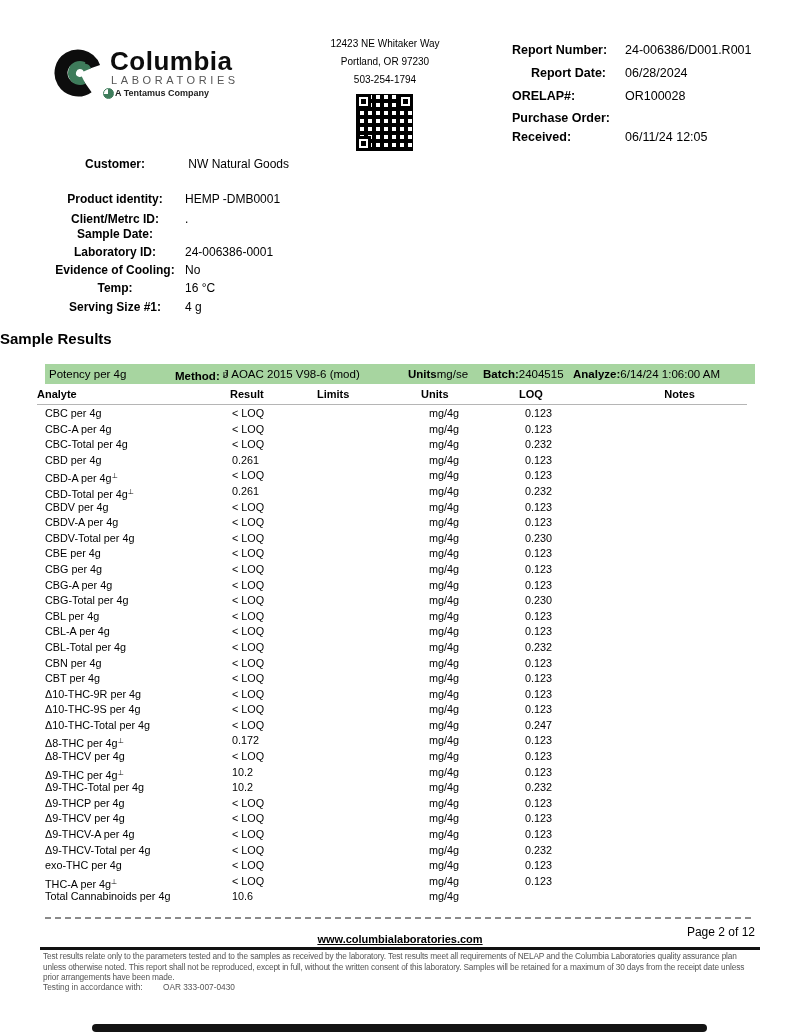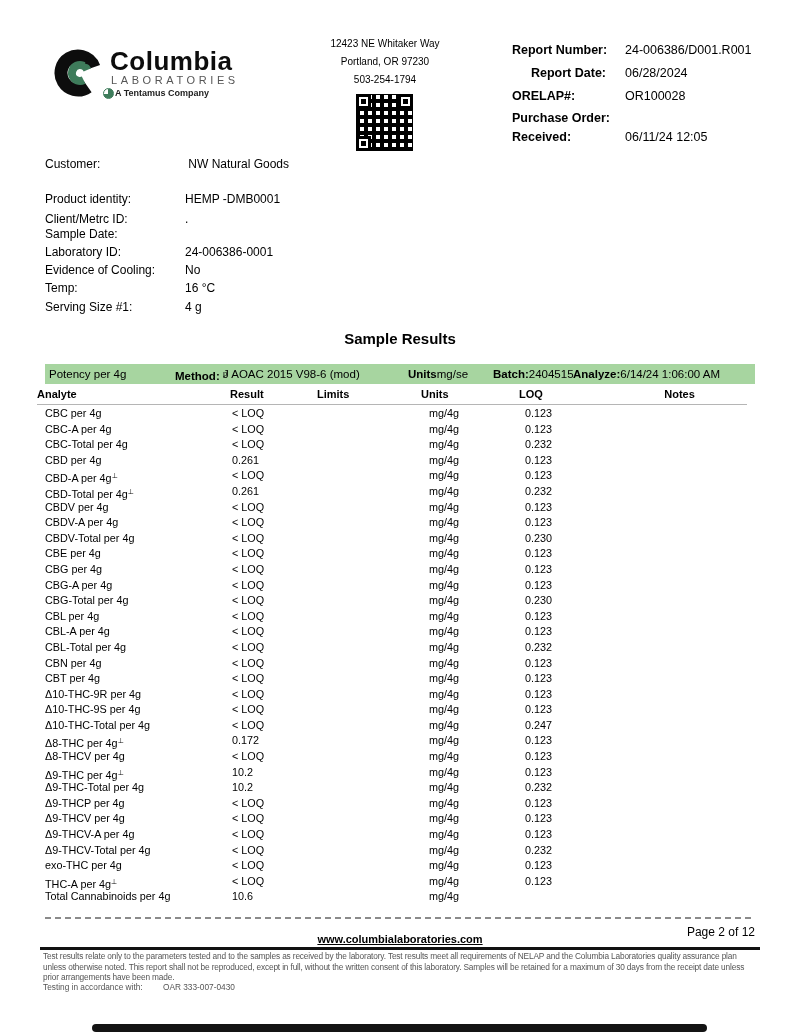--- a/index.html
+++ b/index.html
@@ -24,35 +24,35 @@
   .finder::after{content:"";position:absolute;inset:2px;background:#000;}
   .f-tl{left:0;top:0}.f-tr{right:0;top:0}.f-bl{left:0;bottom:0}
 
   #report-info{position:absolute;left:512px;top:43px;width:250px;height:110px;}
   .info-row{position:absolute;left:0;font-size:12.5px;white-space:nowrap;}
   .ri-label{display:inline-block;width:113px;font-weight:bold;}
   .ri-value{}
 
   
   .cust-row{position:absolute;left:45px;top:157px;font-size:12px;}
-  .s-label{display:inline-block;width:140px;font-weight:normal;}
+  .s-label{display:inline-block;width:140px;font-weight:bold;text-align:center;}
   #sample-info{position:absolute;left:45px;top:192px;width:420px;}
   .s-row{position:absolute;left:0;font-size:12px;white-space:nowrap;}
 
   
-  .section-title{position:absolute;left:0;top:330px;width:800px;text-align:center;
+  .section-title{position:absolute;left:0;top:330px;width:800px;text-align:left;
     font-size:15px;font-weight:bold;}
 
   .panel-bar{position:absolute;left:45px;top:364px;width:710px;height:20px;background:#a7d5a0;
     font-size:11.5px;line-height:20px;}
   .panel-bar span{position:absolute;white-space:nowrap;}
   .pb-name{left:4px;}
   .pb-method{left:130px;}
   .pb-units{left:363px;}
-  .pb-batch{left:448px;}
+  .pb-batch{left:438px;}
   .pb-analyze{left:528px;}
   .pb-b{font-weight:bold;}
 
   .col-heads{position:absolute;left:37px;top:388px;width:710px;height:16px;
     display:grid;grid-template-columns:185px 95px 100px 100px 95px 1fr;
     font-size:11px;font-weight:bold;border-bottom:1px solid #b5b5b5;}
   .col-heads .ch-result{padding-left:8px;}
   .col-heads .ch-units{padding-left:4px;}
   .col-heads .ch-loq{padding-left:2px;}
   .col-heads .ch-notes{text-align:center;}

